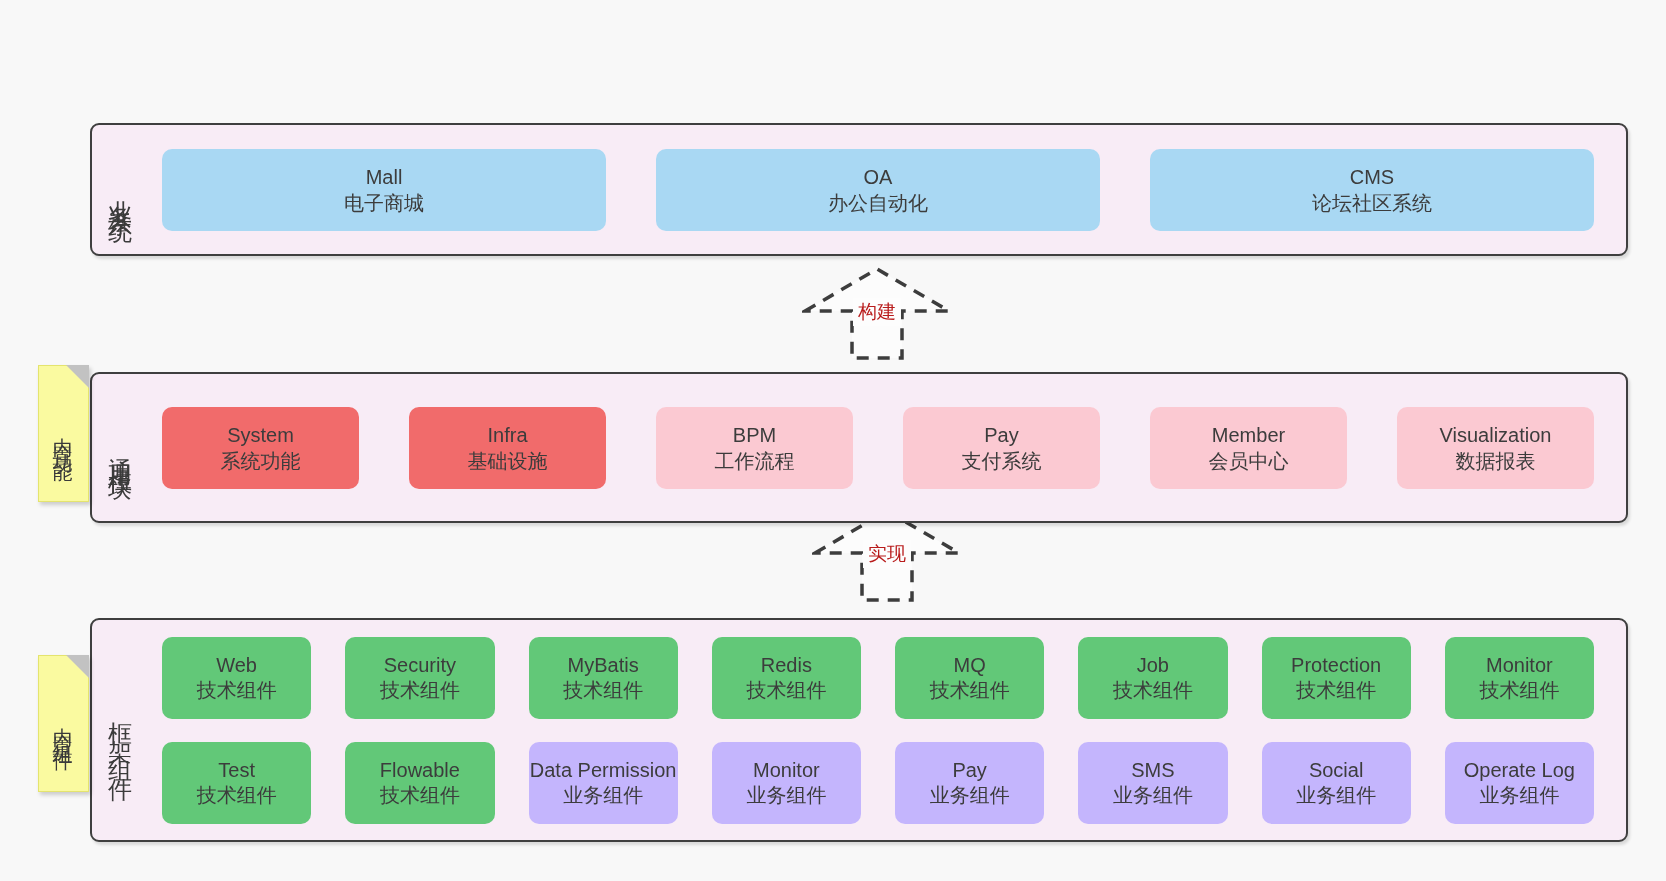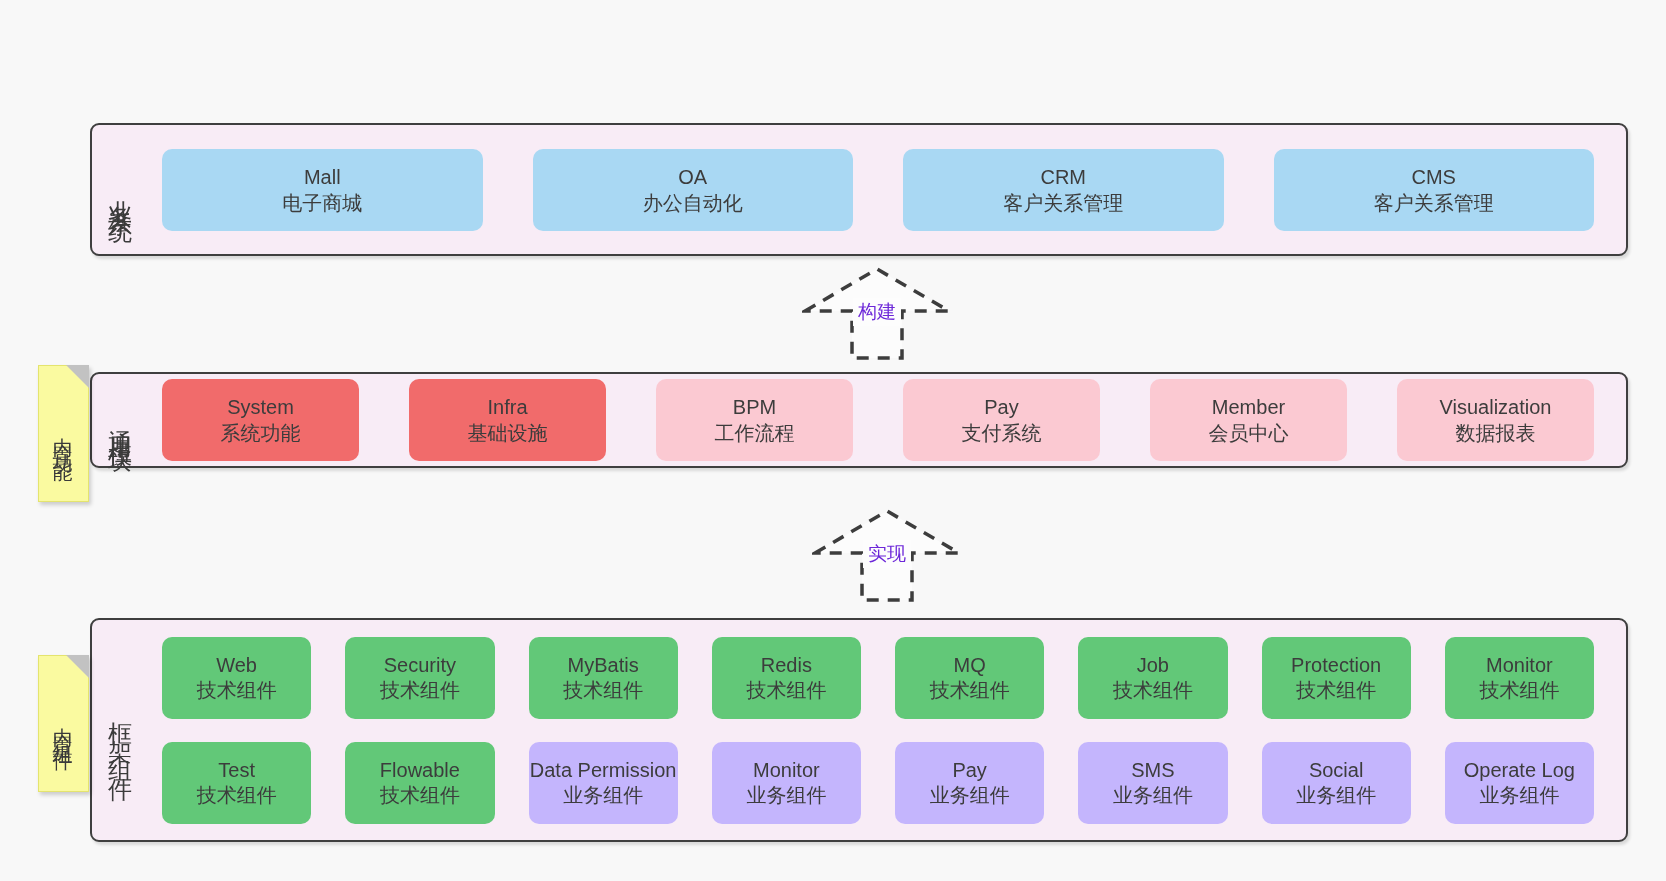--- a/index.html
+++ b/index.html
@@ -11,21 +11,21 @@
   
   .container {
     position:absolute; left:90px; width:1538px;
     background:#f8ecf6;
     border:2px solid #3f3f3f; border-radius:9px;
     box-shadow:2px 3px 3px rgba(0,0,0,.12);
     display:flex; align-items:center;
     z-index:1;
   }
   .row-business   { top:123px; height:133px; }
-  .row-modules    { top:372px; height:96px; }
+  .row-modules    { top:372px; height:151px; }
   .row-components { top:618px; height:224px; }
 
   .vlabel {
     flex:none; margin-left:13px; width:30px;
     writing-mode:vertical-lr; text-orientation:upright;
     font-size:24px; letter-spacing:6px; padding-top:6px;
     color:#3b3b3b; line-height:30px;
     display:flex; justify-content:center;
   }
   .row-components .vlabel { letter-spacing:19px; padding-top:19px; }
@@ -52,21 +52,21 @@
   .v-green      { background:#62c878; }
   .v-lightgreen { background:#c4b5fd; }
 
   
   .arrow { position:absolute; width:150px; height:95px; z-index:0; }
   .arrow-build     { left:802px; top:266px; }
   .arrow-implement { left:812px; top:508px; }
   .arrow svg { display:block; width:150px; height:95px; }
   .arrow-label {
     position:absolute; left:50%; top:46px; transform:translate(-50%,-50%);
-    background:#fdfdfd; padding:1px 5px; font-size:19px; color:#6d28d9;
+    background:#fdfdfd; padding:1px 5px; font-size:19px; color:#b91c1c;
     white-space:nowrap;
   }
 
   
   .sticky {
     position:absolute; left:38px; width:51px; height:137px;
     background:#fafaa0; border:1px solid #e4e46e;
     box-shadow:2px 3px 4px rgba(0,0,0,.18);
     display:flex; justify-content:center;
     z-index:2;
@@ -95,26 +95,22 @@
     <div class="boxes">
       <div class="box v-blue">
         <div>Mall</div>
         <div>电子商城</div>
       </div>
       <div class="box v-blue">
         <div>OA</div>
         <div>办公自动化</div>
       </div>
       <div class="box v-blue">
-        <div>CRM</div>
-        <div>客户关系管理</div>
-      </div>
-      <div class="box v-blue">
         <div>CMS</div>
-        <div>客户关系管理</div>
+        <div>论坛社区系统</div>
       </div>
     </div>
   </section>
 
   <div class="arrow arrow-build">
     <svg viewBox="0 0 150 95">
       <polygon points="3,45 75,3 147,45 100,45 100,92 50,92 50,45" fill="#fcfcfc" stroke="#3d3d3d" stroke-width="3.5" stroke-dasharray="12 9" stroke-linejoin="miter"></polygon>
     </svg>
     <div class="arrow-label">构建</div>
   </div>

